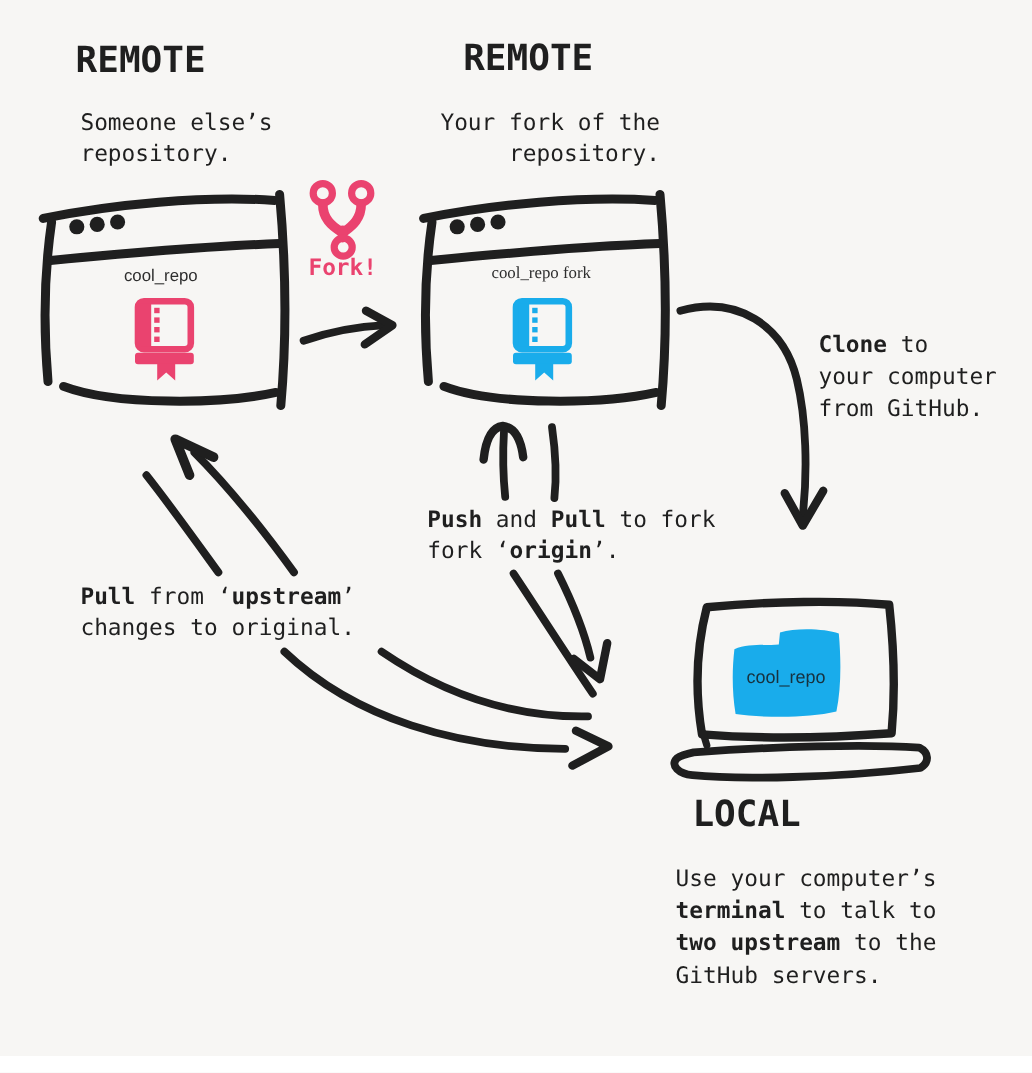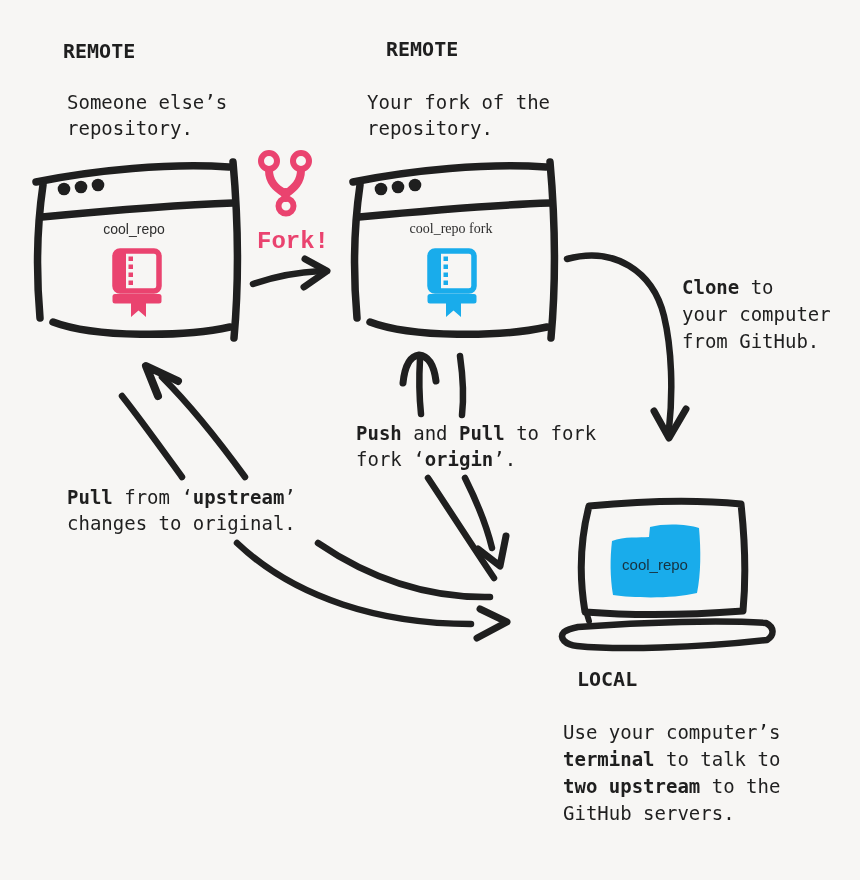--- a/index.html
+++ b/index.html
@@ -21,22 +21,22 @@
   .pinkstroke{fill:none;stroke:var(--pink,#ea436f);stroke-width:8;stroke-linecap:round;}
   .book-pink{color:var(--pink,#ea436f);}
   .book-blue{color:var(--blue,#19aceb);}
   .folder{fill:var(--blue,#19aceb);stroke:none;}
   .laptop-line{fill:none;stroke:var(--ink,#1f1f1f);stroke-width:7;stroke-linecap:round;stroke-linejoin:round;}
 
   .txt{position:absolute;font-size:19px;line-height:26px;}
   .txt .line{white-space:pre;}
   .txt b{font-weight:bold;white-space:pre;}
   .txt span{white-space:pre;}
-  .heading{position:absolute;font-weight:bold;font-size:20px;line-height:30px;letter-spacing:0px;white-space:pre;}
-  .fork-label{position:absolute;left:257px;top:228px;font-weight:bold;font-size:24px;color:var(--pink,#ea436f);white-space:pre;font-family:Liberation Mono, monospace;}
+  .heading{position:absolute;font-weight:bold;font-size:30px;line-height:30px;letter-spacing:0px;white-space:pre;}
+  .fork-label{position:absolute;left:257px;top:212px;font-weight:bold;font-size:19px;color:var(--pink,#ea436f);white-space:pre;}
   .repo-label{position:absolute;top:221px;text-align:center;font-family:"Liberation Sans",sans-serif;font-size:14px;color:#2e2e2e;white-space:pre;}
   .laptop-label{position:absolute;left:605px;top:556px;width:100px;text-align:center;font-family:"Liberation Sans",sans-serif;font-size:15px;color:#17323f;white-space:pre;}
   .bottom-strip{position:absolute;left:0;bottom:0;width:860px;height:14px;background:#ffffff;}
 </style>
 </head>
 <body>
 
 <div class="stage">
 
   <svg class="art" width="860" height="894" viewBox="0 0 860 894">
@@ -136,21 +136,21 @@
 
   <div class="heading" style="left:63px;top:36px;">REMOTE</div>
   <div class="heading" style="left:386px;top:34px;">REMOTE</div>
   <div class="heading" style="left:577px;top:664px;">LOCAL</div>
 
   <div class="txt" style="left:43px;top:89px;margin-left:24px;">
     <div class="line">Someone else’s</div>
     <div class="line">repository.</div>
   </div>
 
-  <div class="txt" style="left:367px;top:89px;">
+  <div class="txt" style="left:367px;top:89px;text-align:right;">
     <div class="line">Your fork of the</div>
     <div class="line">repository.</div>
   </div>
 
   <div class="fork-label">Fork!</div>
 
   <div class="repo-label" style="left:31px;width:206px;">cool_repo</div>
   <div class="repo-label" style="left:348px;width:206px;font-family:Liberation Serif, serif;">cool_repo fork</div>
 
   <div class="txt" style="left:682px;top:274px;line-height:27px;">

